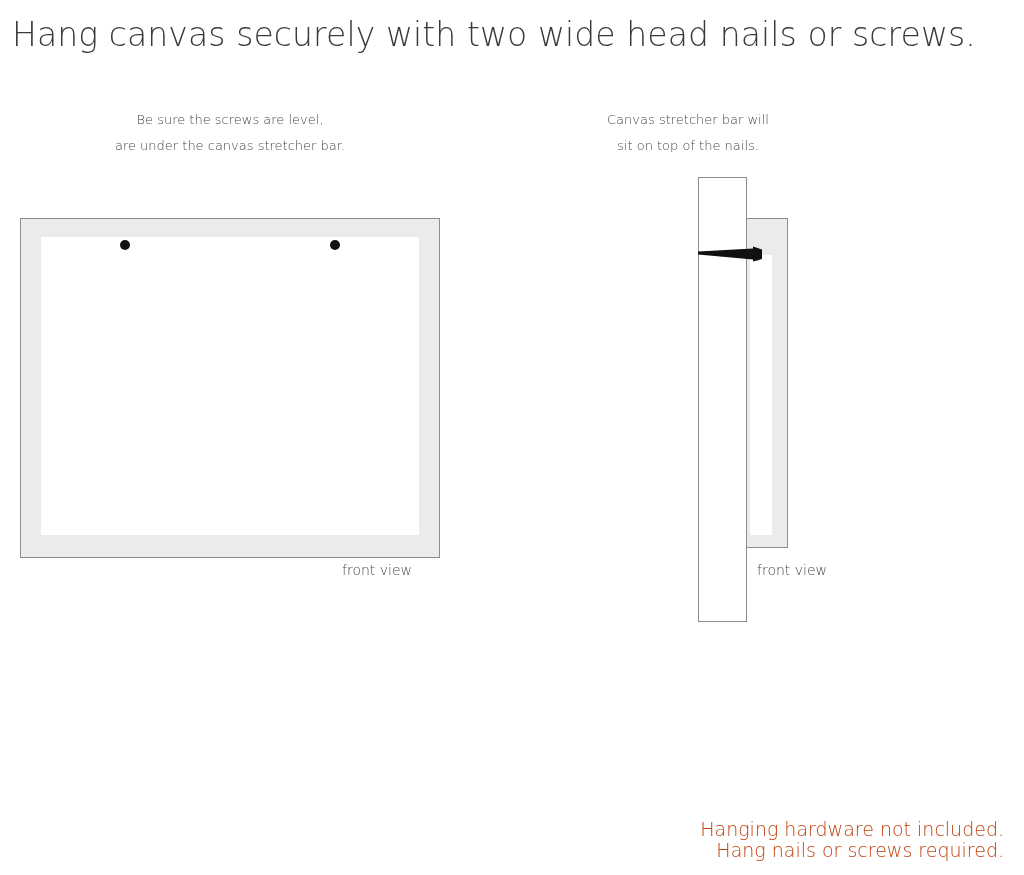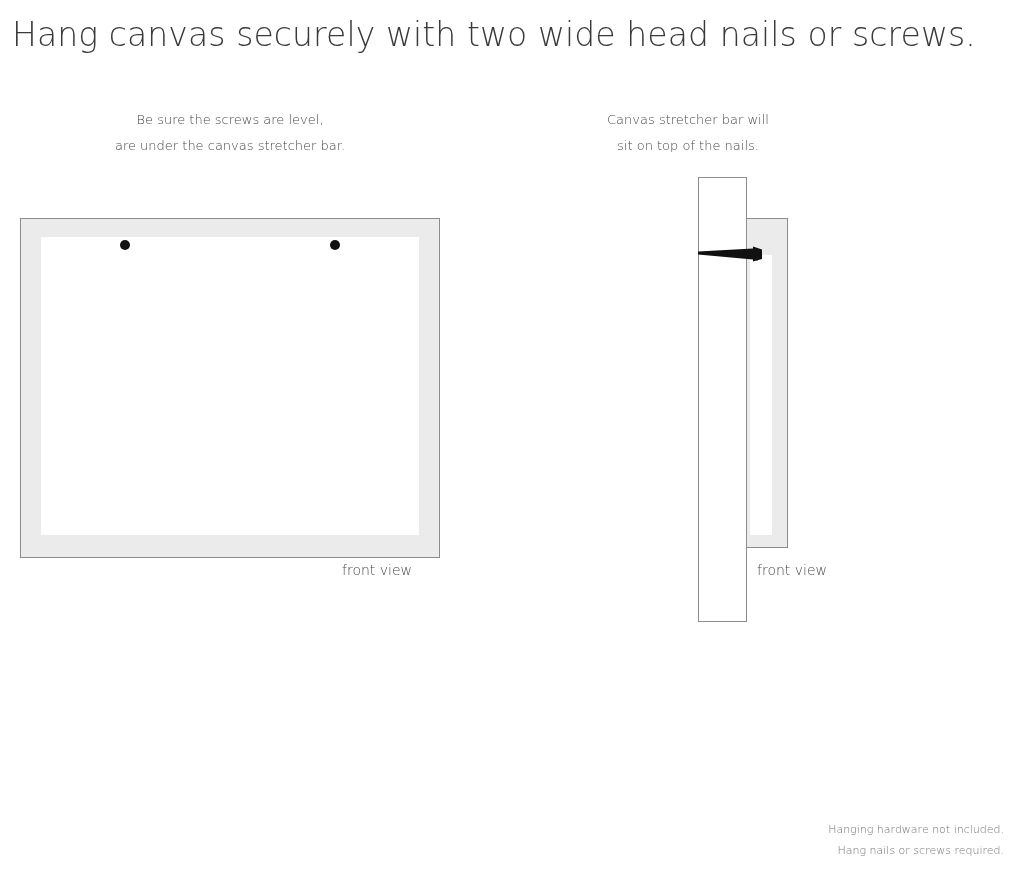--- a/index.html
+++ b/index.html
@@ -136,24 +136,24 @@
   }
   .label-front { left: 342px; top: 562px; }
   .label-side  { left: 757px; top: 562px; }
 
   
   .footnote {
     position: absolute;
     right: 20px;
     top: 819px;
     text-align: right;
-    font-size: 11px;
+    font-size: 19px;
     font-weight: 300;
     line-height: 21px;
-    color: #737373;
+    color: #c2410c;
   }
   .footnote .line { display: block; white-space: nowrap; }
 </style>
 </head>
 <body>
 
 <div class="stage">
 
   <div class="headline">Hang canvas securely with two wide head nails or screws.</div>
 

